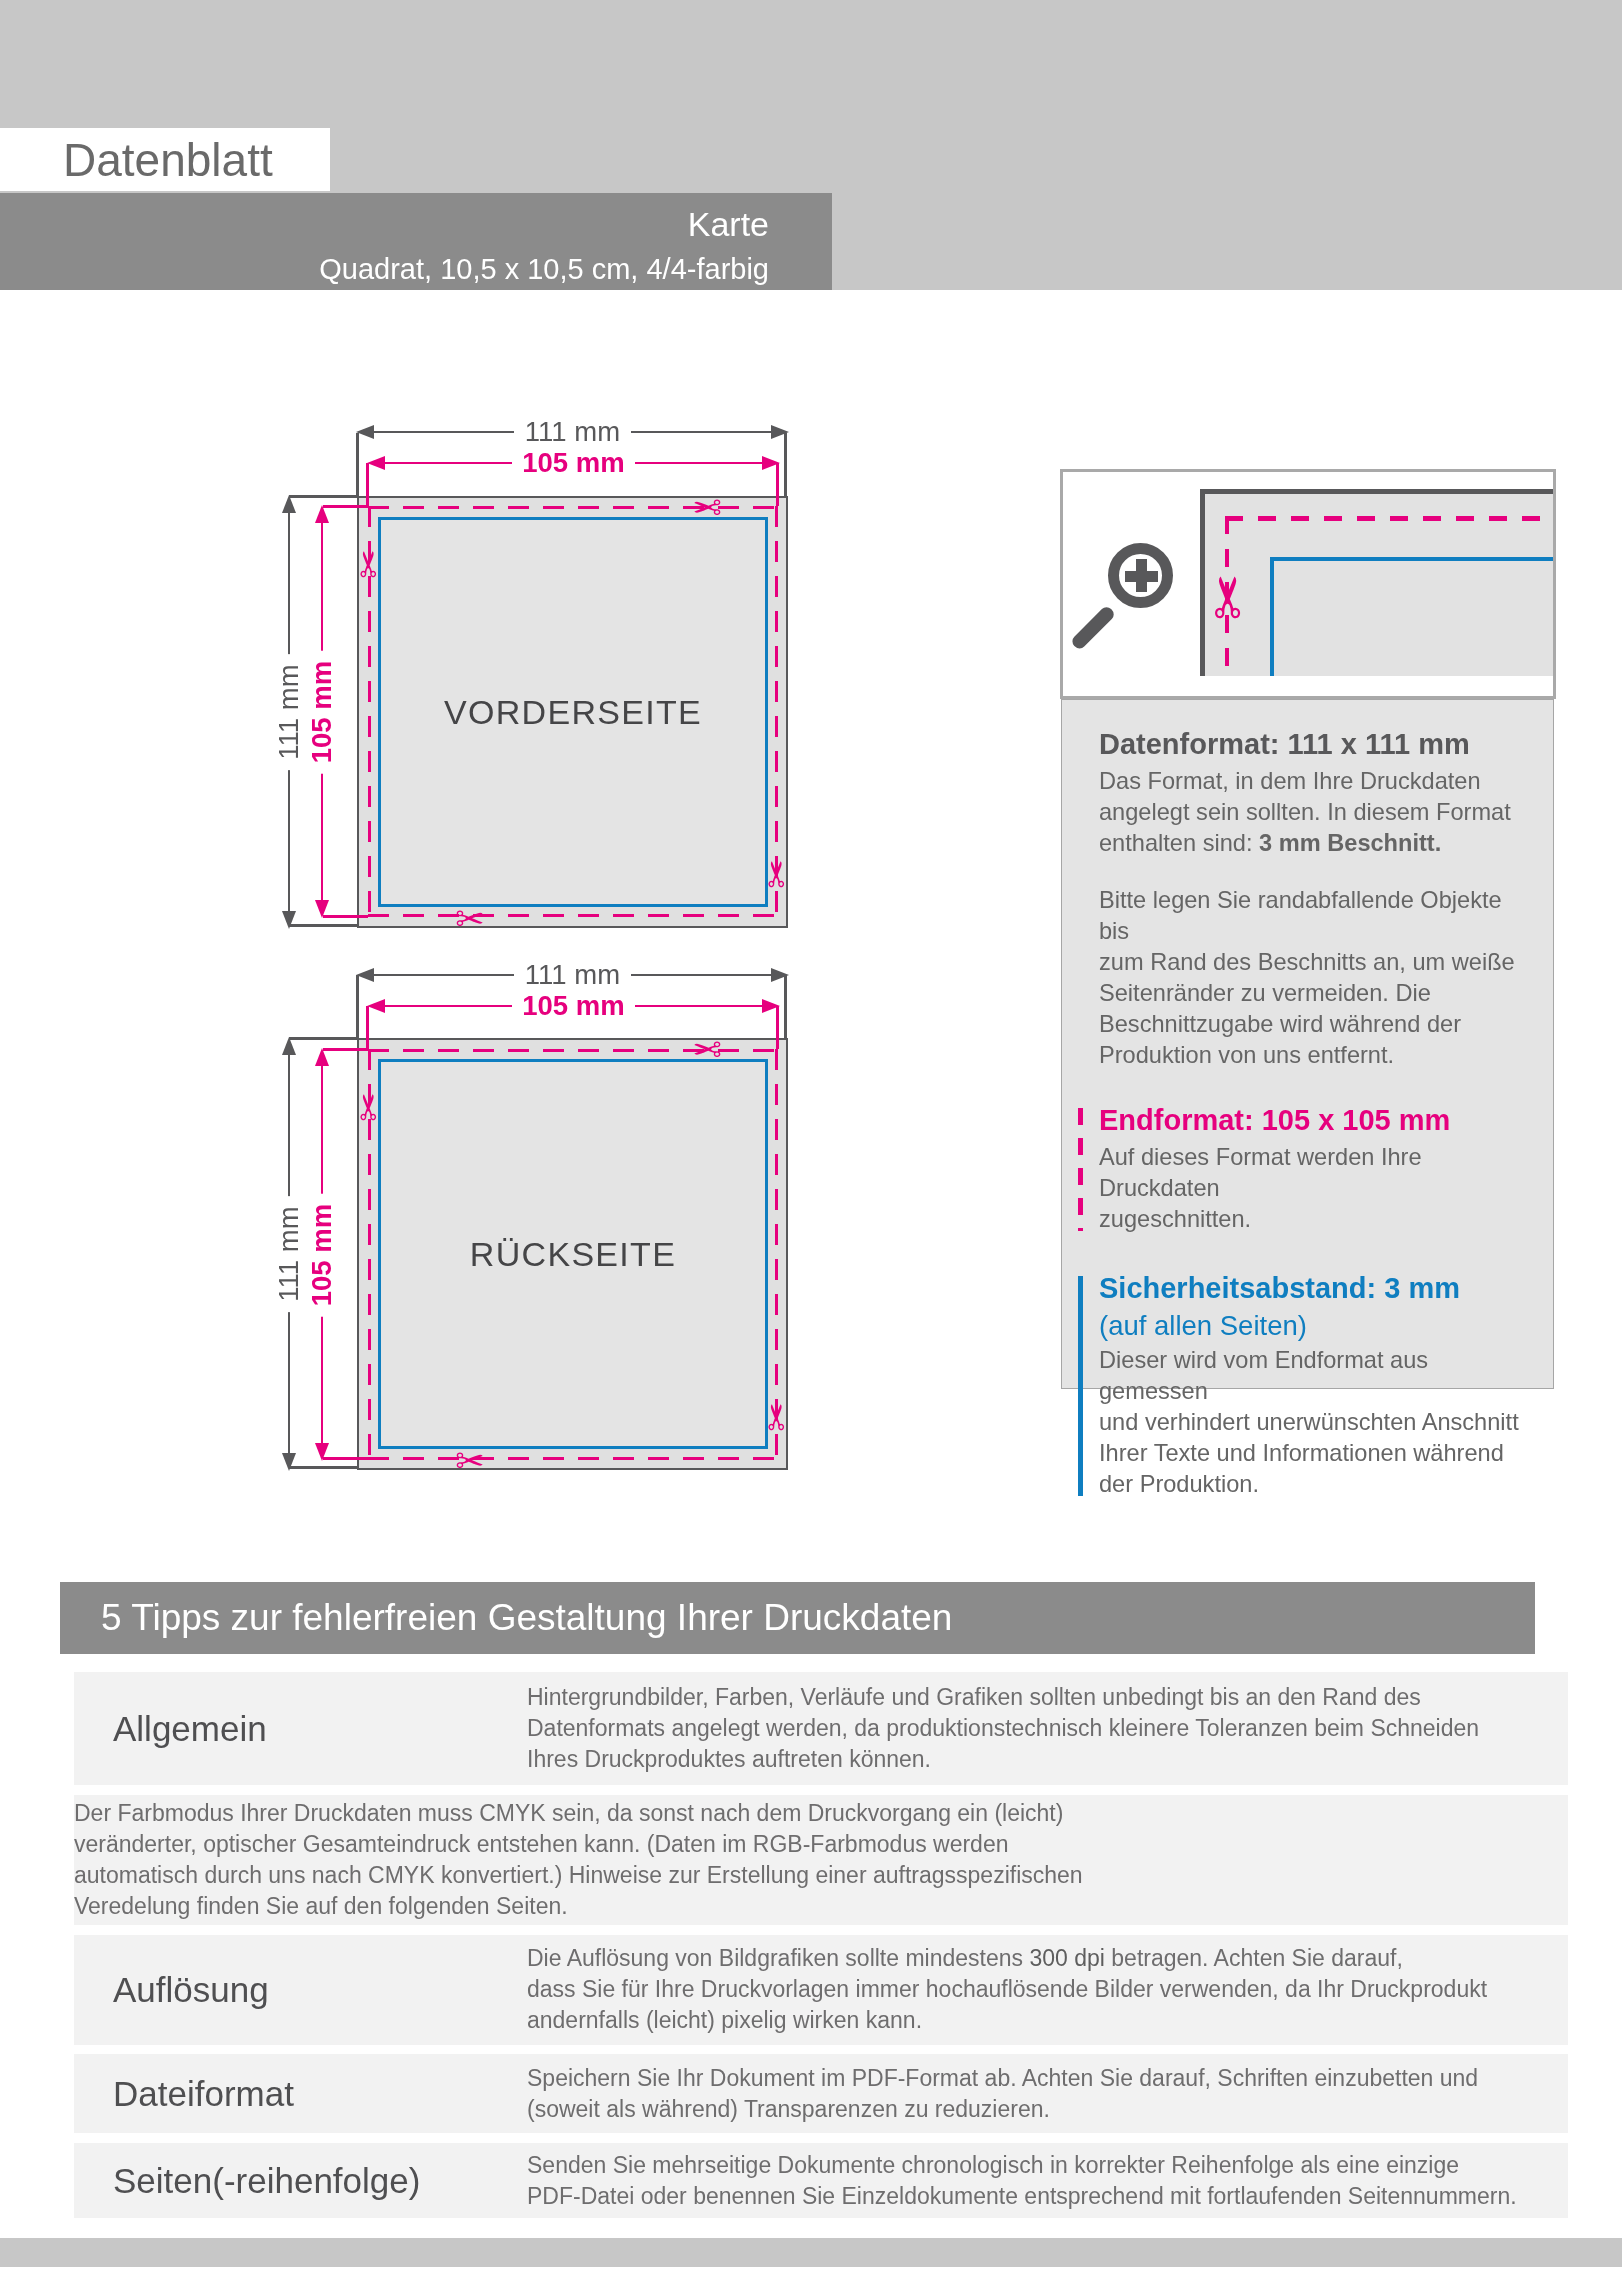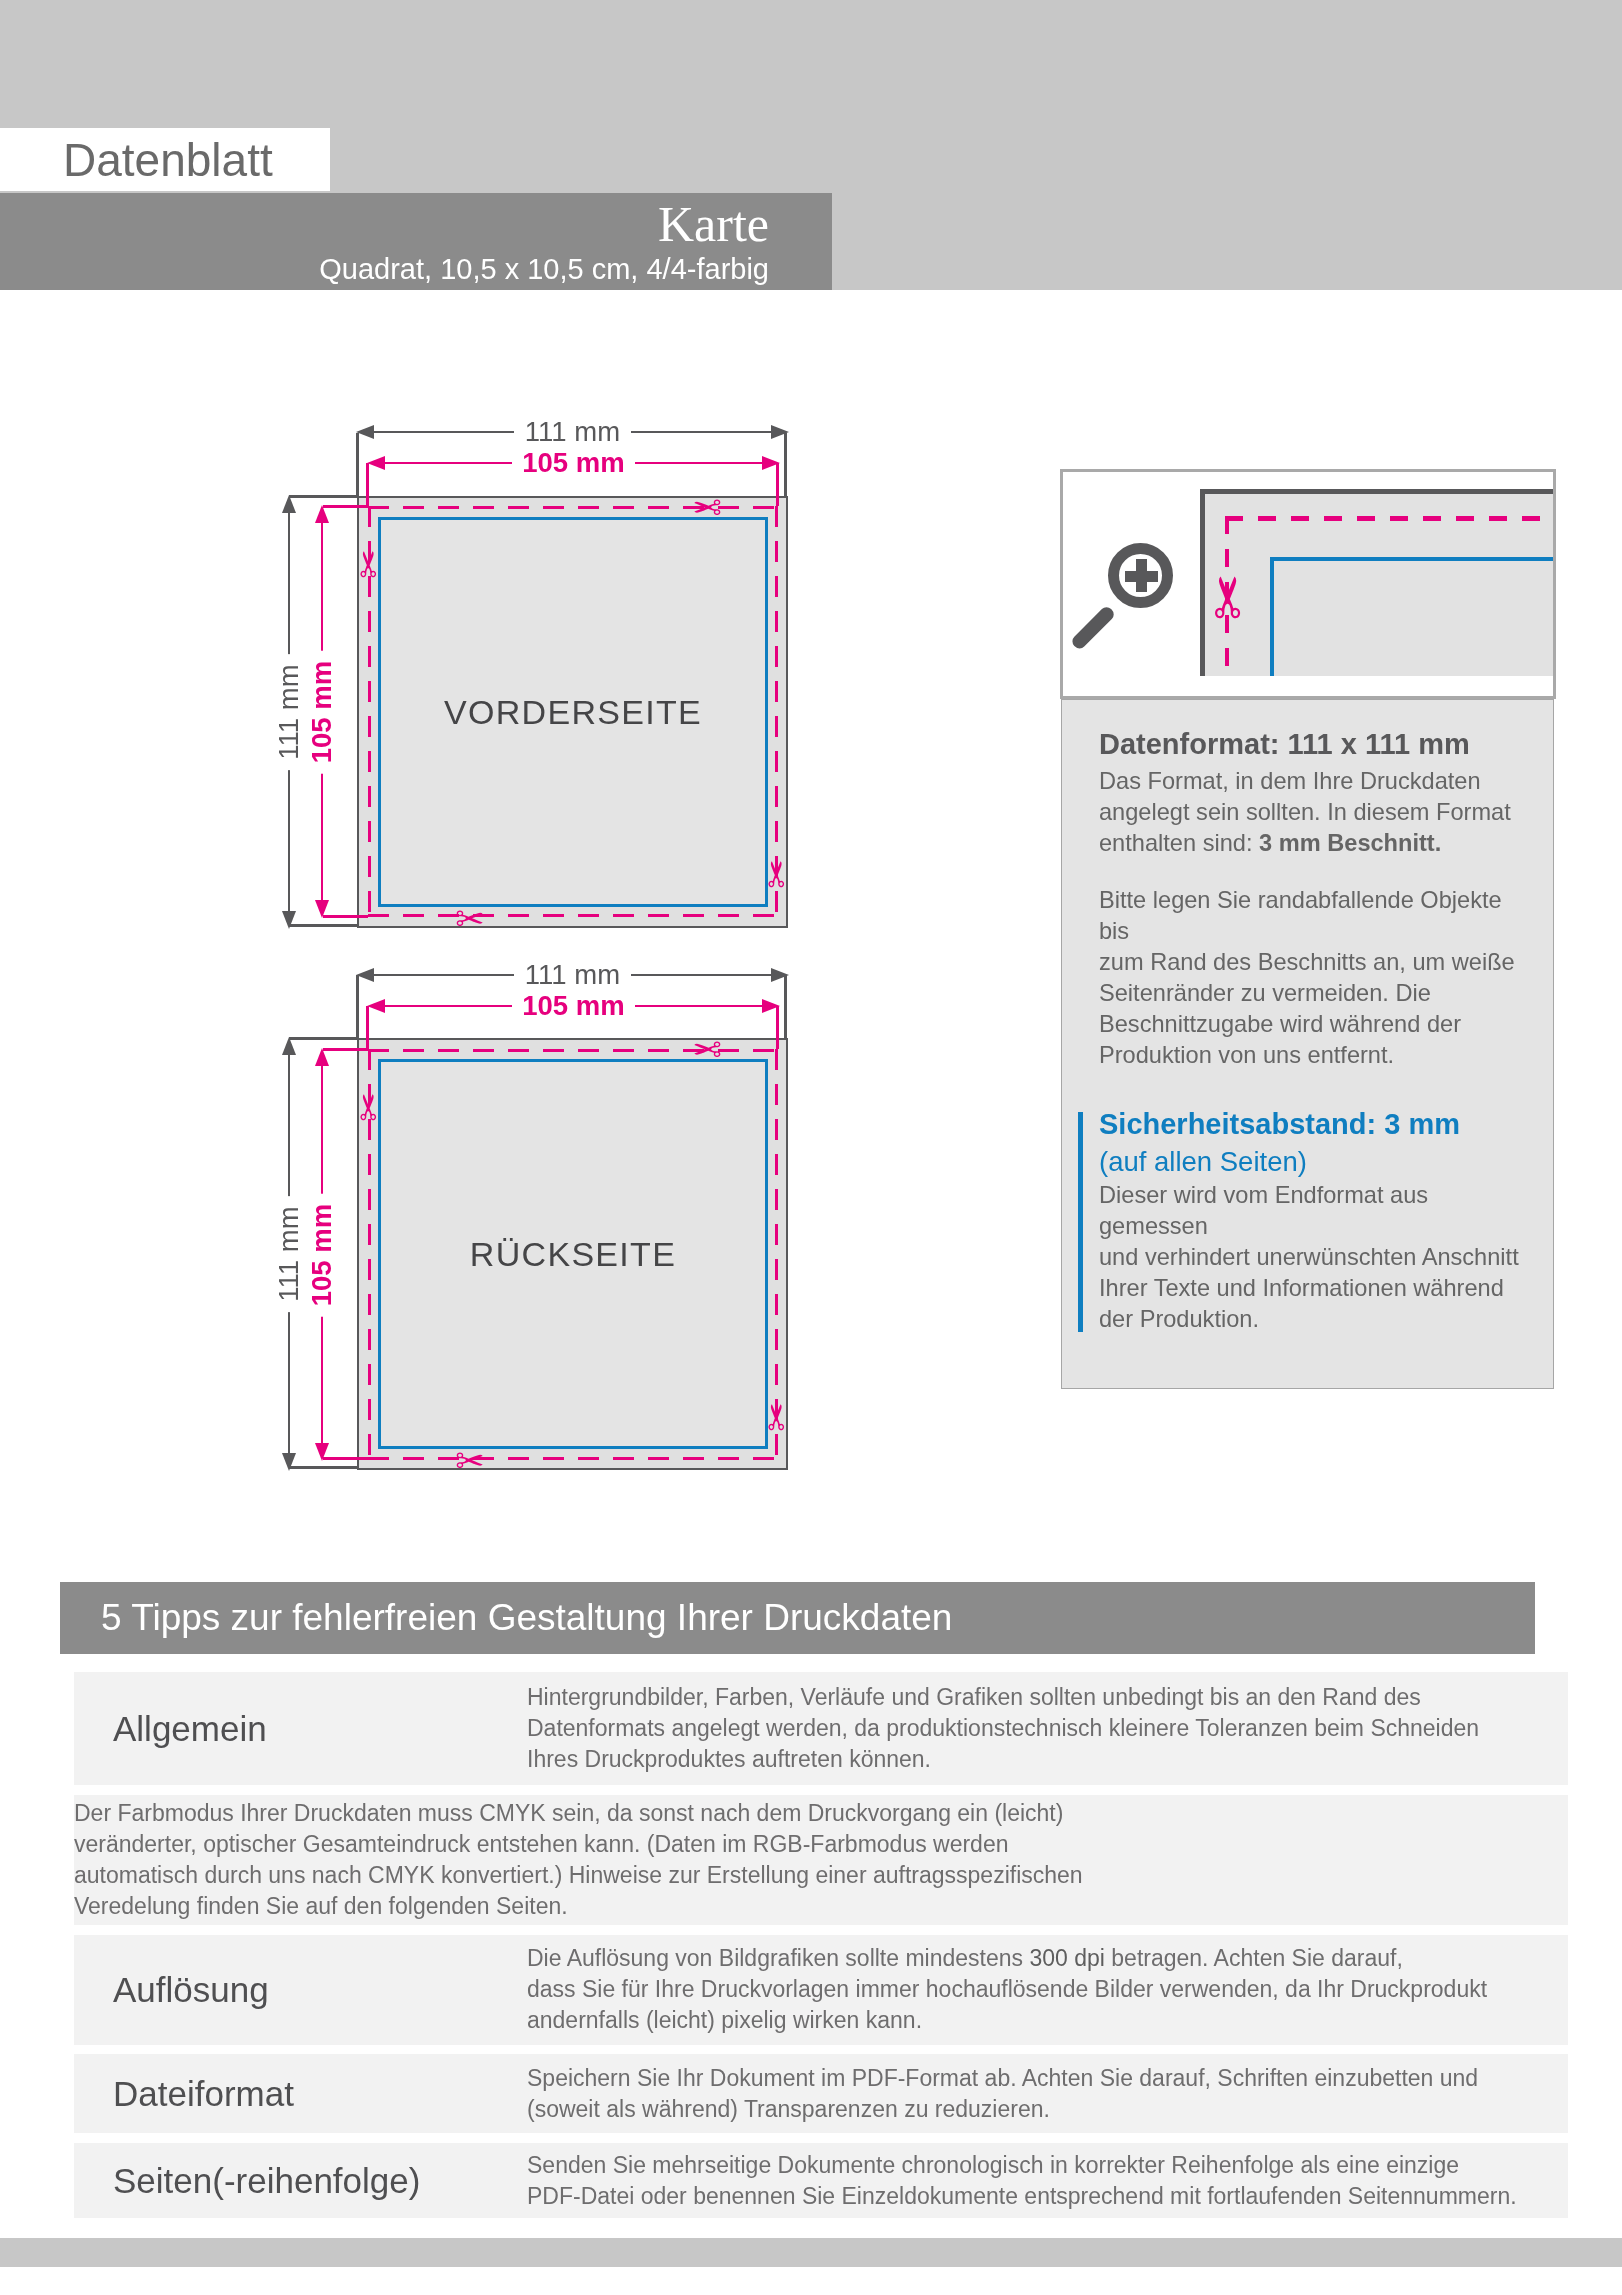--- a/index.html
+++ b/index.html
@@ -4,21 +4,21 @@
 <style>
   html,body{margin:0;padding:0;background:#ffffff;}
   body{font-family:"Liberation Sans", sans-serif; -webkit-font-smoothing:antialiased;}
   #page{position:relative;width:1623px;height:2267px;background:#ffffff;overflow:hidden;}
   .abs{position:absolute;}
   
   .top-band{left:0;top:0;width:1623px;height:290px;background:#c7c7c7;}
   .sheet-label-box{left:0;top:128px;width:330px;height:63px;background:#ffffff;display:flex;align-items:center;}
   .sheet-label{padding-left:63px;font-size:46px;color:#6a6a6a;}
   .title-band{left:0;top:193px;width:832px;height:97px;background:#8b8b8b;display:flex;flex-direction:column;justify-content:center;align-items:flex-end;padding-right:63px;box-sizing:border-box;}
-  .product-title{color:#ffffff;font-size:50px;line-height:52px;font-family:Liberation Serif, serif;}
+  .product-title{color:#ffffff;font-size:34px;line-height:52px;}
   .product-subtitle{color:#ffffff;font-size:29px;line-height:31px;margin-top:3.9px;}
   
   .outer-box{width:431px;height:432px;border:2.6px solid #58585a;background:#e0e0e0;box-sizing:border-box;}
   .dash-h{height:3.3px;background:repeating-linear-gradient(90deg,#e6007e 0 21px,transparent 21px 35px);}
   .dash-v{width:3.3px;background:repeating-linear-gradient(180deg,#e6007e 0 21px,transparent 21px 35px);}
   .safe-box{width:390px;height:390px;border:3.3px solid #0f7ec0;background:#e4e4e4;box-sizing:border-box;display:flex;align-items:center;justify-content:center;}
   .side-label{font-size:34px;letter-spacing:1.3px;color:#454547;}
   .hdim{height:14.4px;display:flex;align-items:center;justify-content:center;}
   .hdim .line{position:absolute;left:5.2px;right:5.2px;top:5.9px;height:2.6px;}
   .vdim{width:14.4px;display:flex;align-items:center;justify-content:center;}
@@ -199,20 +199,26 @@
       <p class="ip-h g">Datenformat: 111 x 111 mm</p>
       <div class="ip-body"><span class="t" style="white-space:pre-line">Das Format, in dem Ihre Druckdaten
 angelegt sein sollten. In diesem Format
 enthalten sind: </span><b>3 mm Beschnitt.</b></div>
       <div class="ip-body" style="margin-top:26px;">Bitte legen Sie randabfallende Objekte bis
 zum Rand des Beschnitts an, um weiße
 Seitenränder zu vermeiden. Die
 Beschnittzugabe wird während der
 Produktion von uns entfernt.</div>
     </div>
+    <div class="ip-block" style="margin-top:33px;">
+      <div class="bar-dash"></div>
+      <p class="ip-h m">Endformat: 105 x 105 mm</p>
+      <div class="ip-body">Auf dieses Format werden Ihre Druckdaten
+zugeschnitten.</div>
+    </div>
     <div class="ip-block" style="margin-top:37px;">
       <div class="bar-solid"></div>
       <p class="ip-h b">Sicherheitsabstand: 3 mm</p>
       <p class="ip-sub">(auf allen Seiten)</p>
       <div class="ip-body">Dieser wird vom Endformat aus gemessen
 und verhindert unerwünschten Anschnitt
 Ihrer Texte und Informationen während
 der Produktion.</div>
     </div>
   </div>

